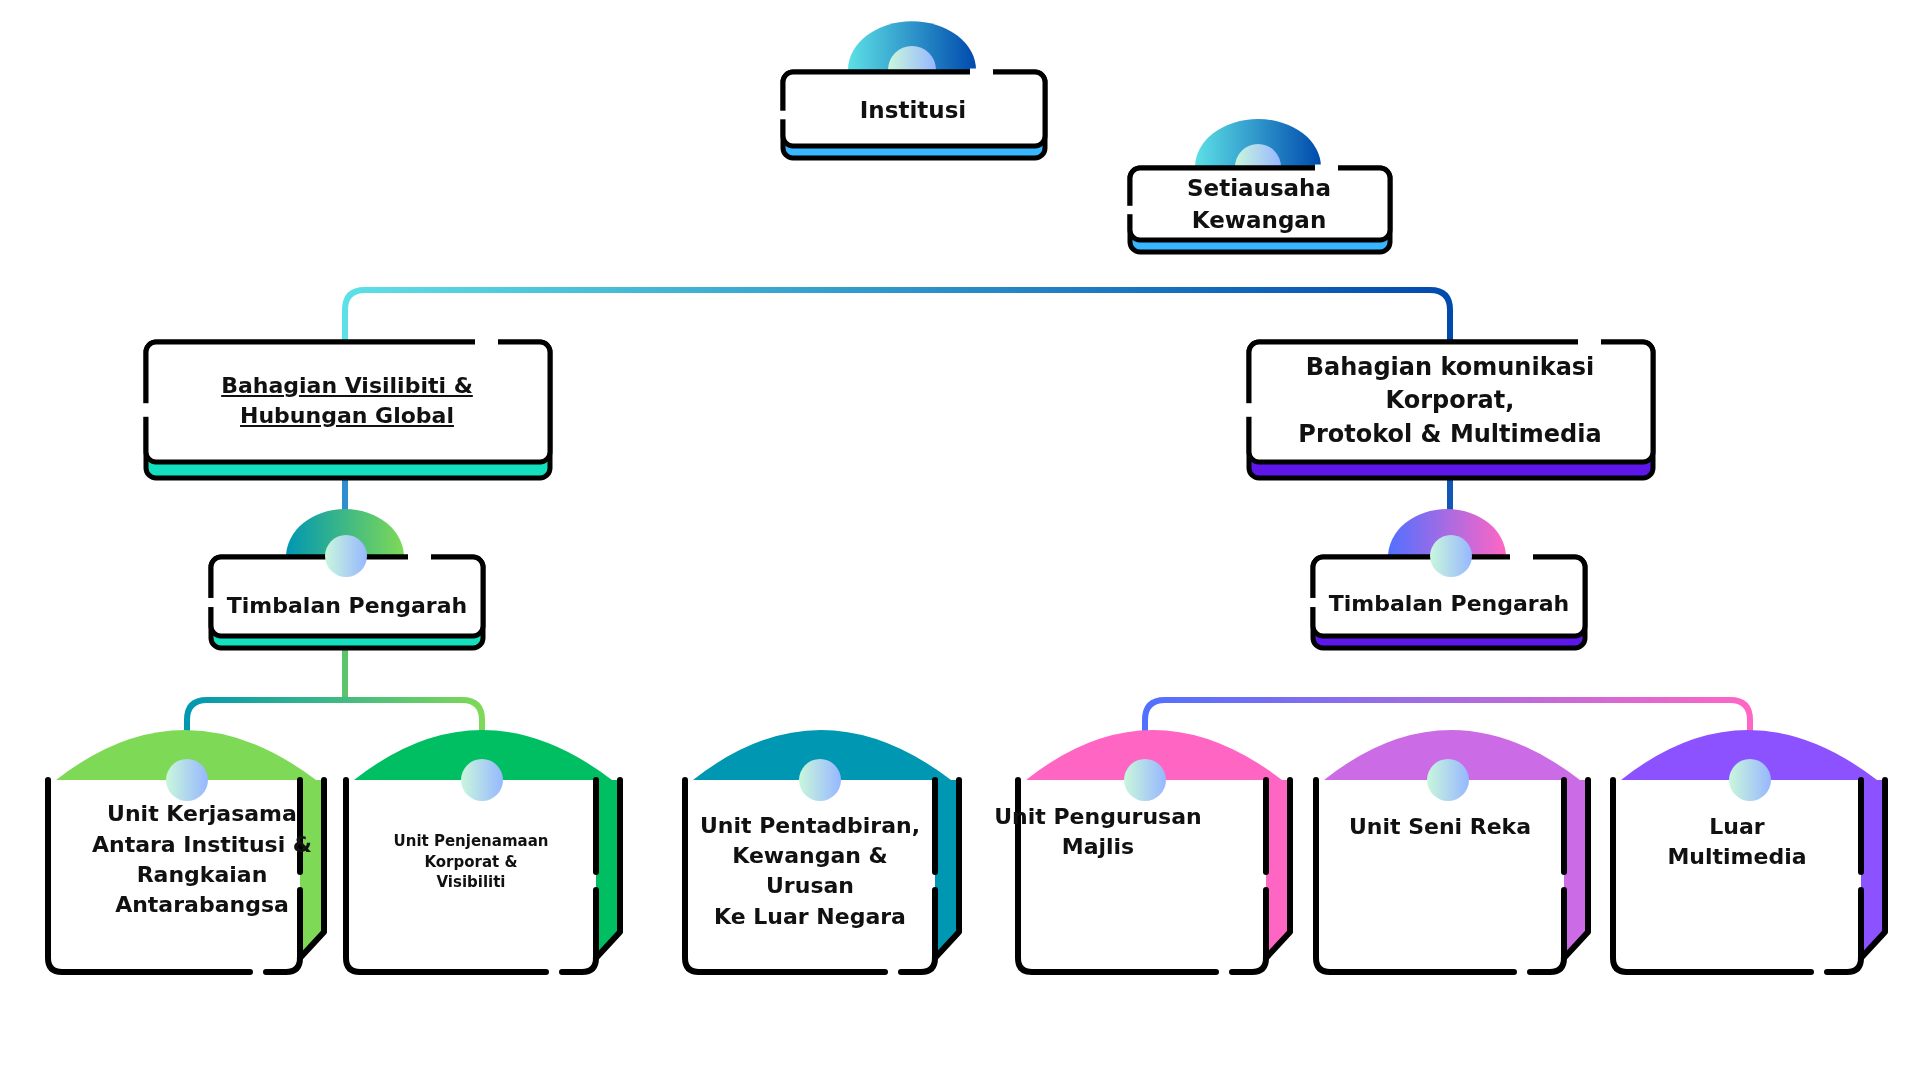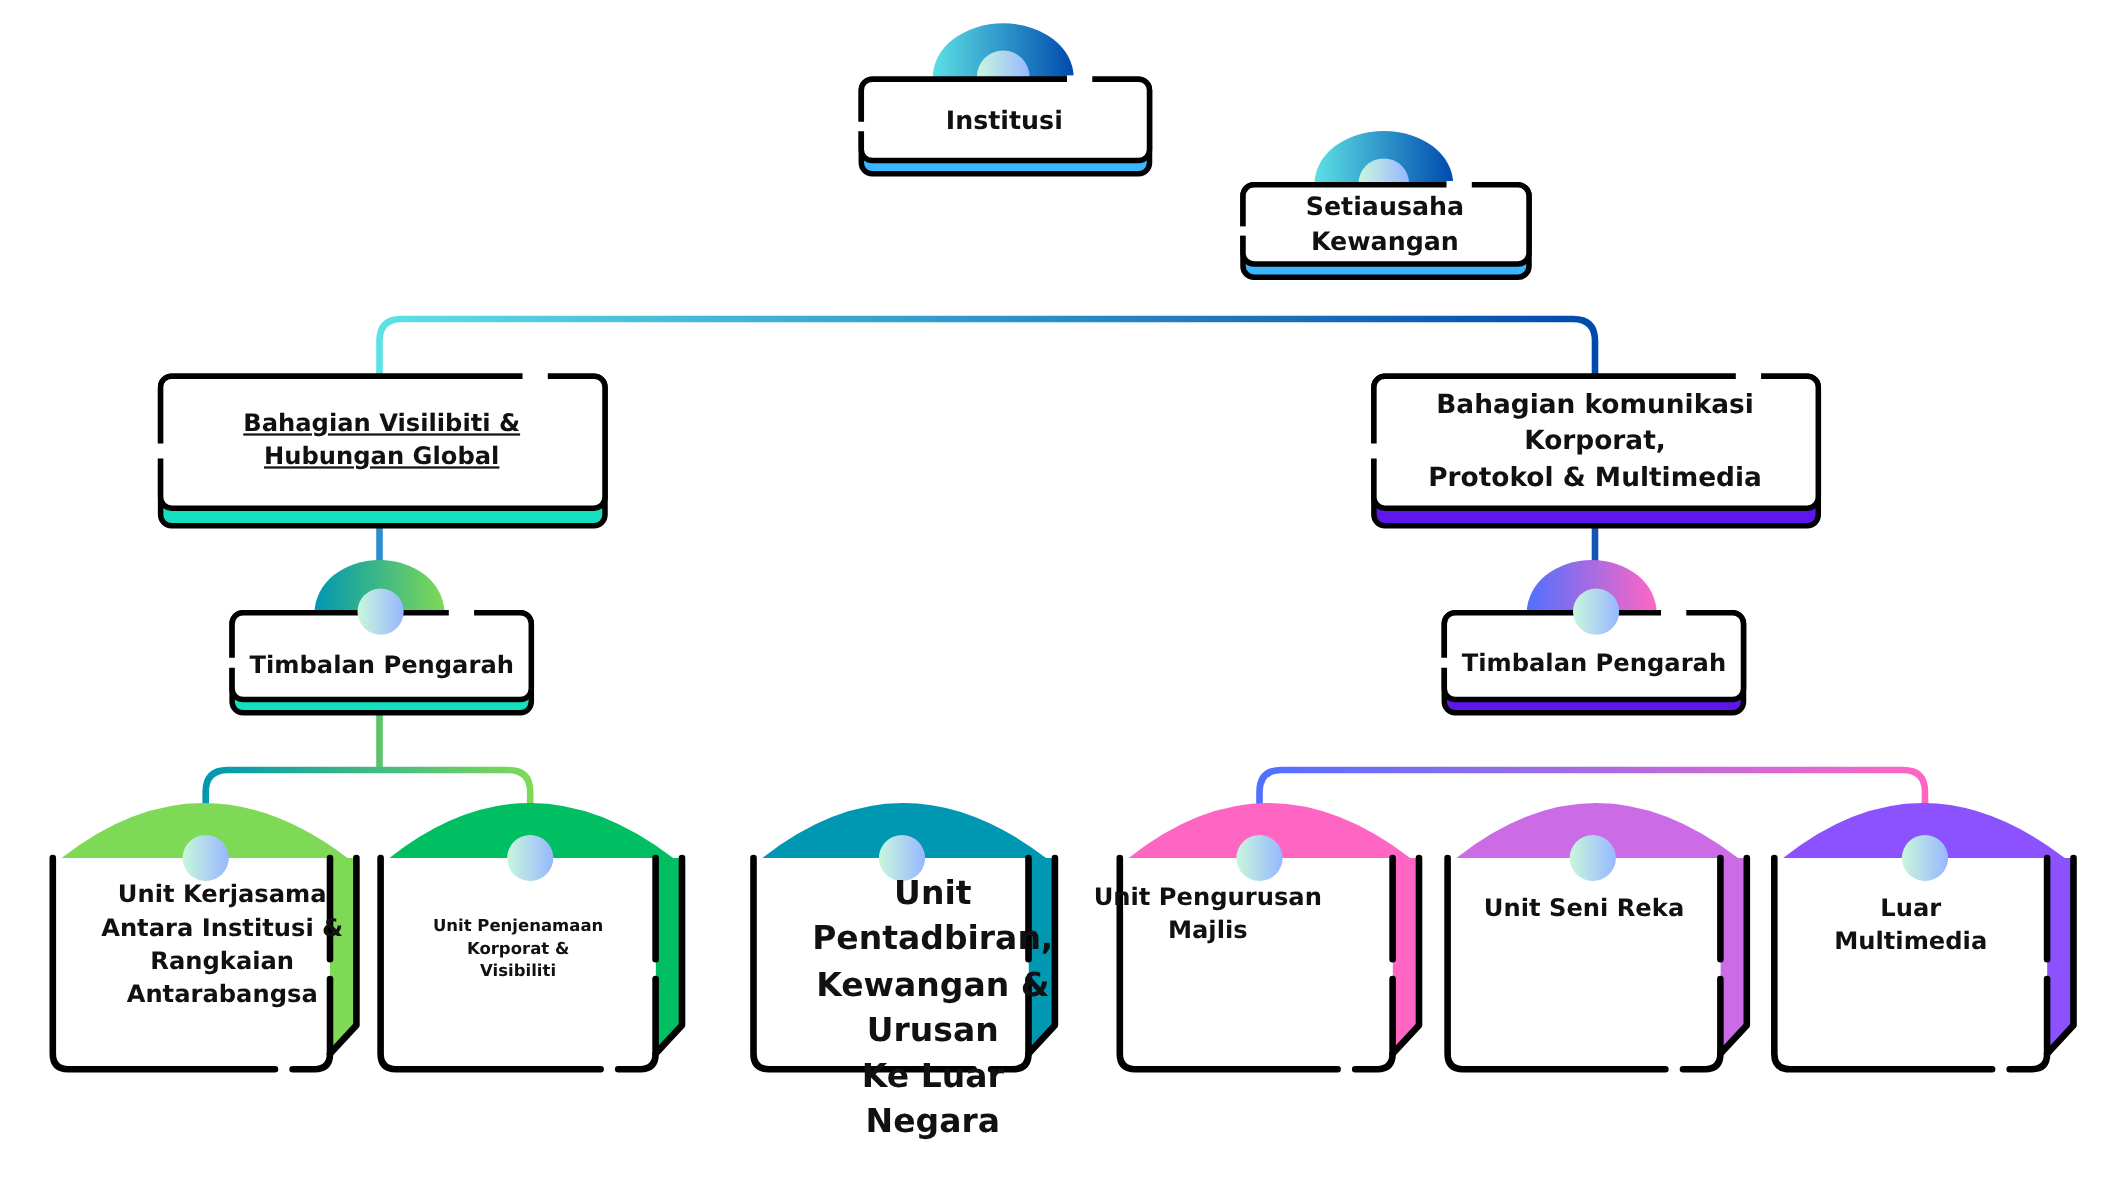--- a/index.html
+++ b/index.html
@@ -199,21 +199,21 @@
       <span>Unit Kerjasama
 Antara Institusi &amp;
 Rangkaian
 Antarabangsa</span>
     </div>
     <div class="lbl" style="left: 350px; top: 792px; width: 242px; height: 140px; font-size: 15px; align-items: center;">
       <span>Unit Penjenamaan
 Korporat &amp;
 Visibiliti</span>
     </div>
-    <div class="lbl" style="left: 689px; top: 792px; width: 242px; height: 140px; font-size: 30px; align-items: flex-start; margin-left: 38px;">
+    <div class="lbl" style="left: 689px; top: 792px; width: 242px; height: 140px; font-size: 22px; align-items: flex-end;">
       <span>Unit Pentadbiran,
 Kewangan &amp; Urusan
 Ke Luar Negara</span>
     </div>
     <div class="lbl" style="left: 978px; top: 792px; width: 240px; height: 80px; font-size: 22px; align-items: center;">
       <span>Unit Pengurusan
 Majlis</span>
     </div>
     <div class="lbl" style="left: 1320px; top: 792px; width: 240px; height: 70px; font-size: 22px; align-items: center;">
       <span>Unit Seni Reka</span>

